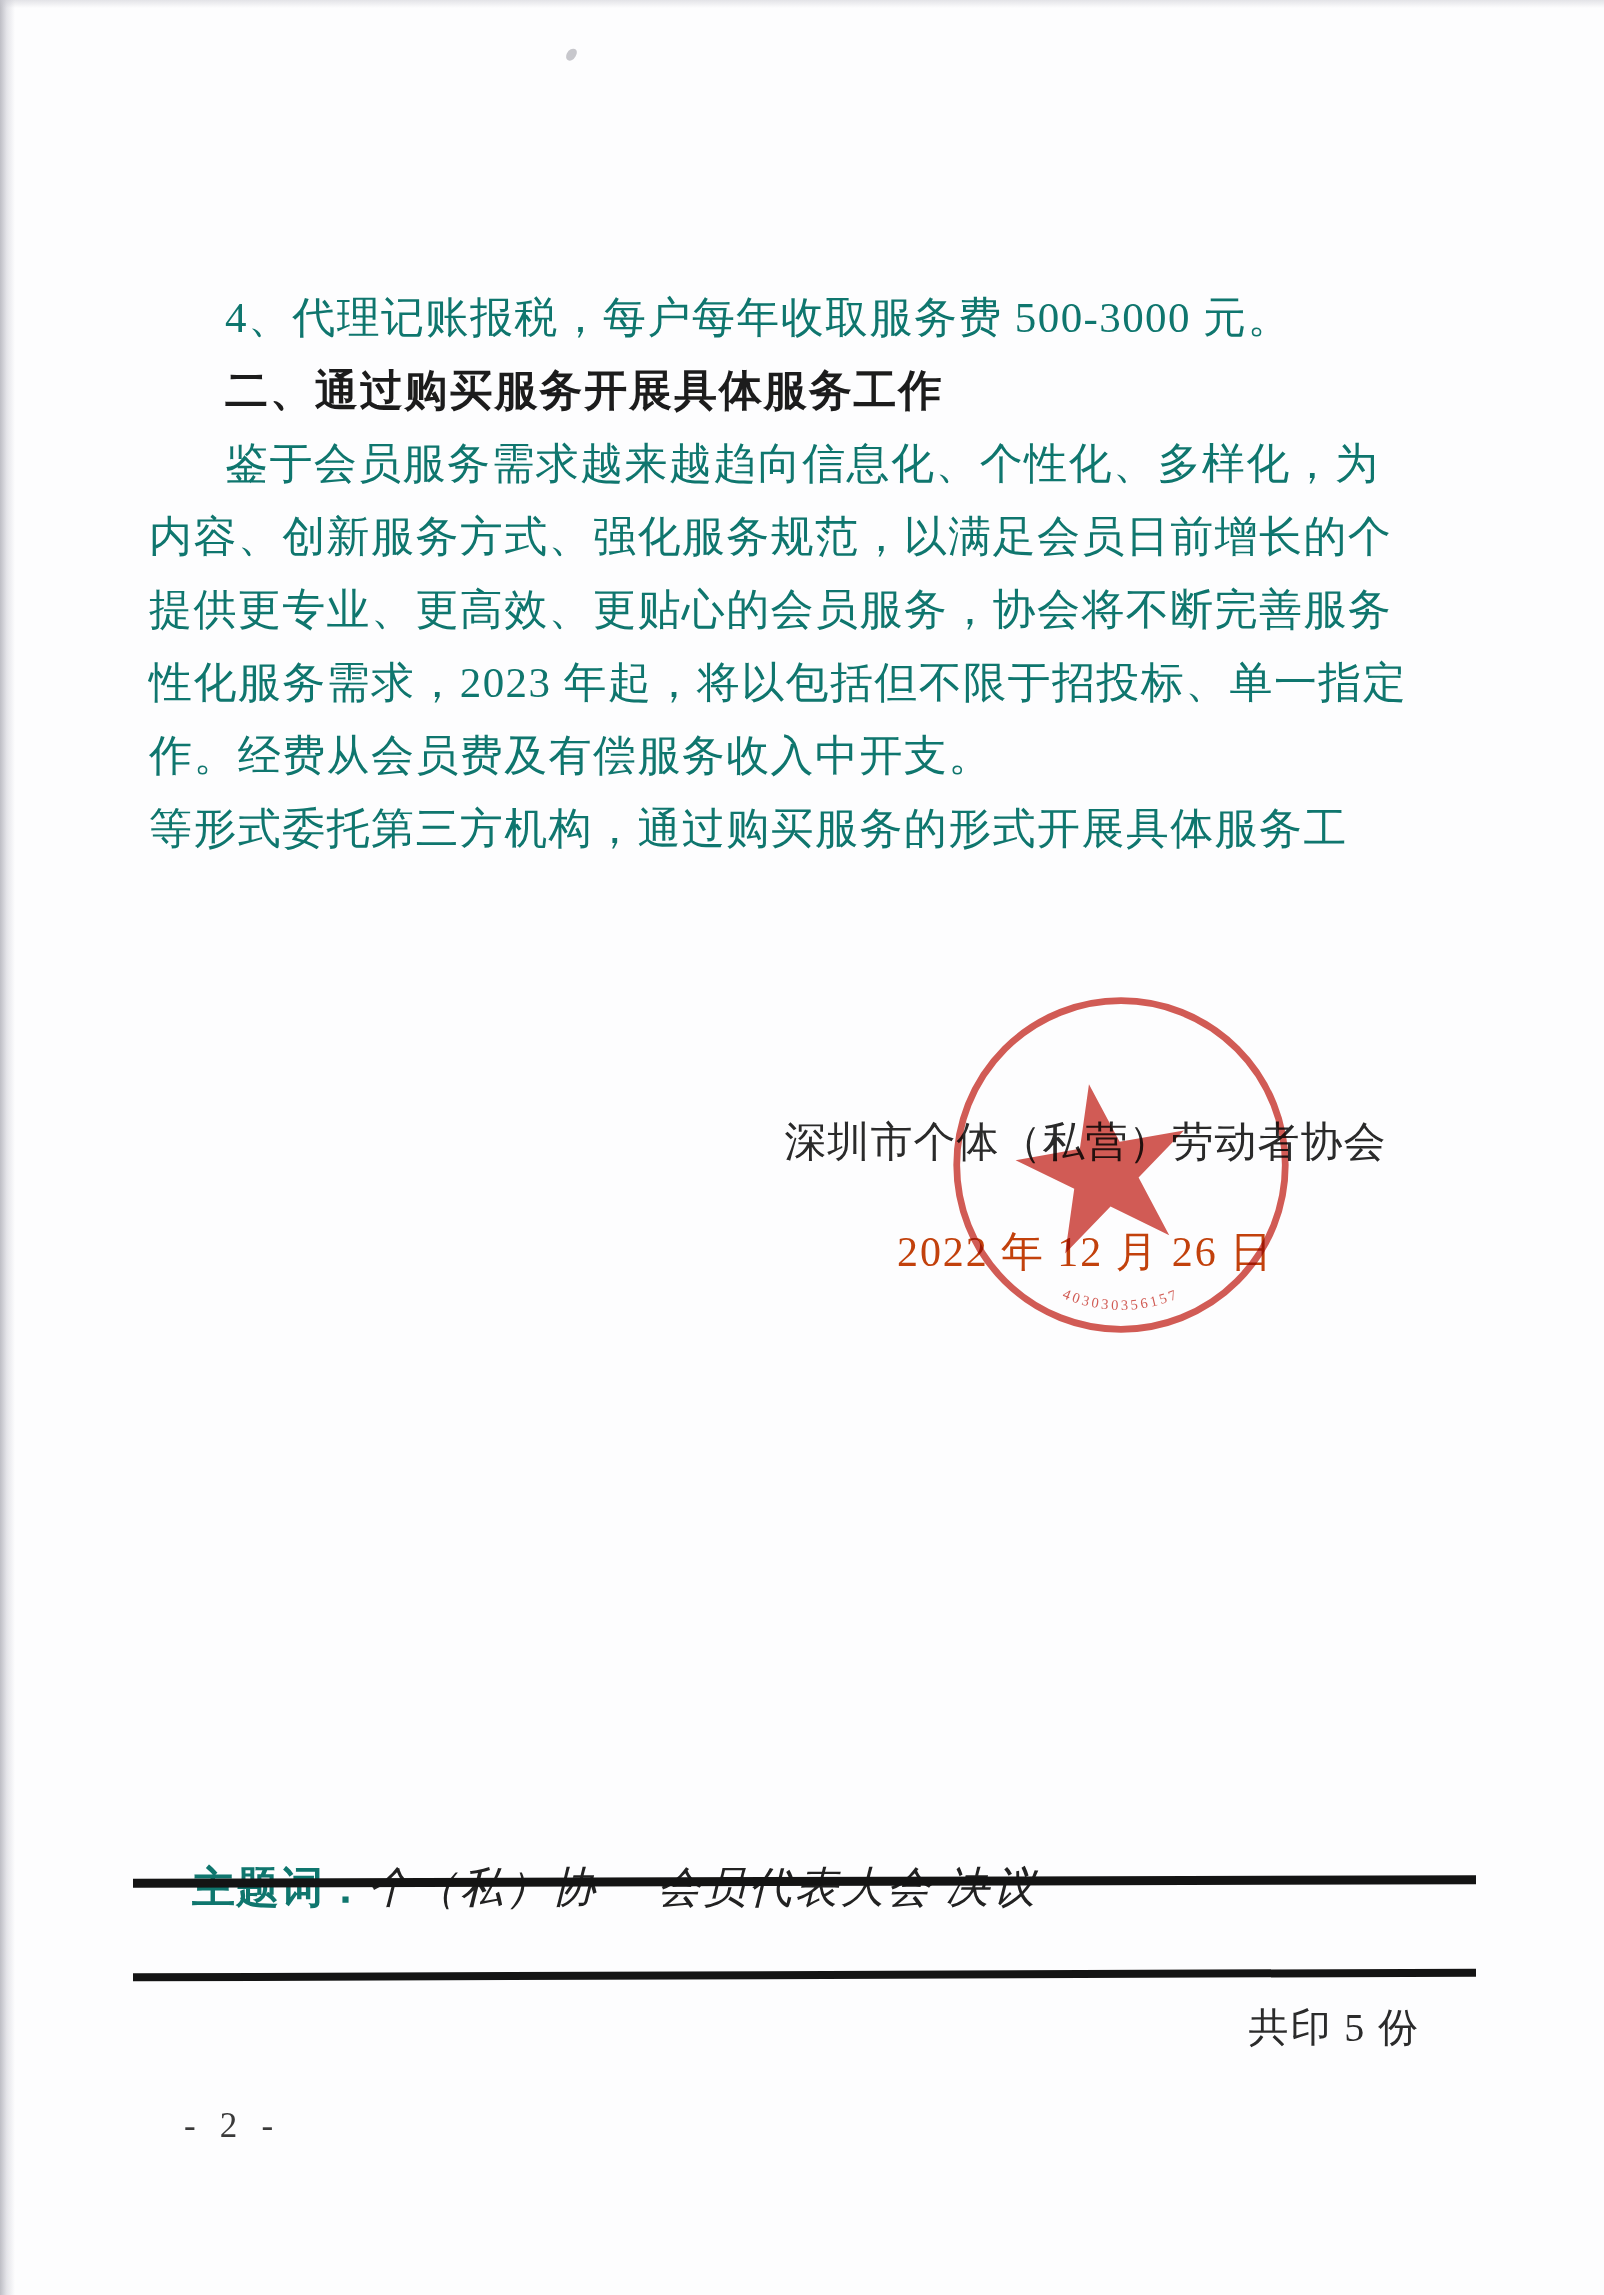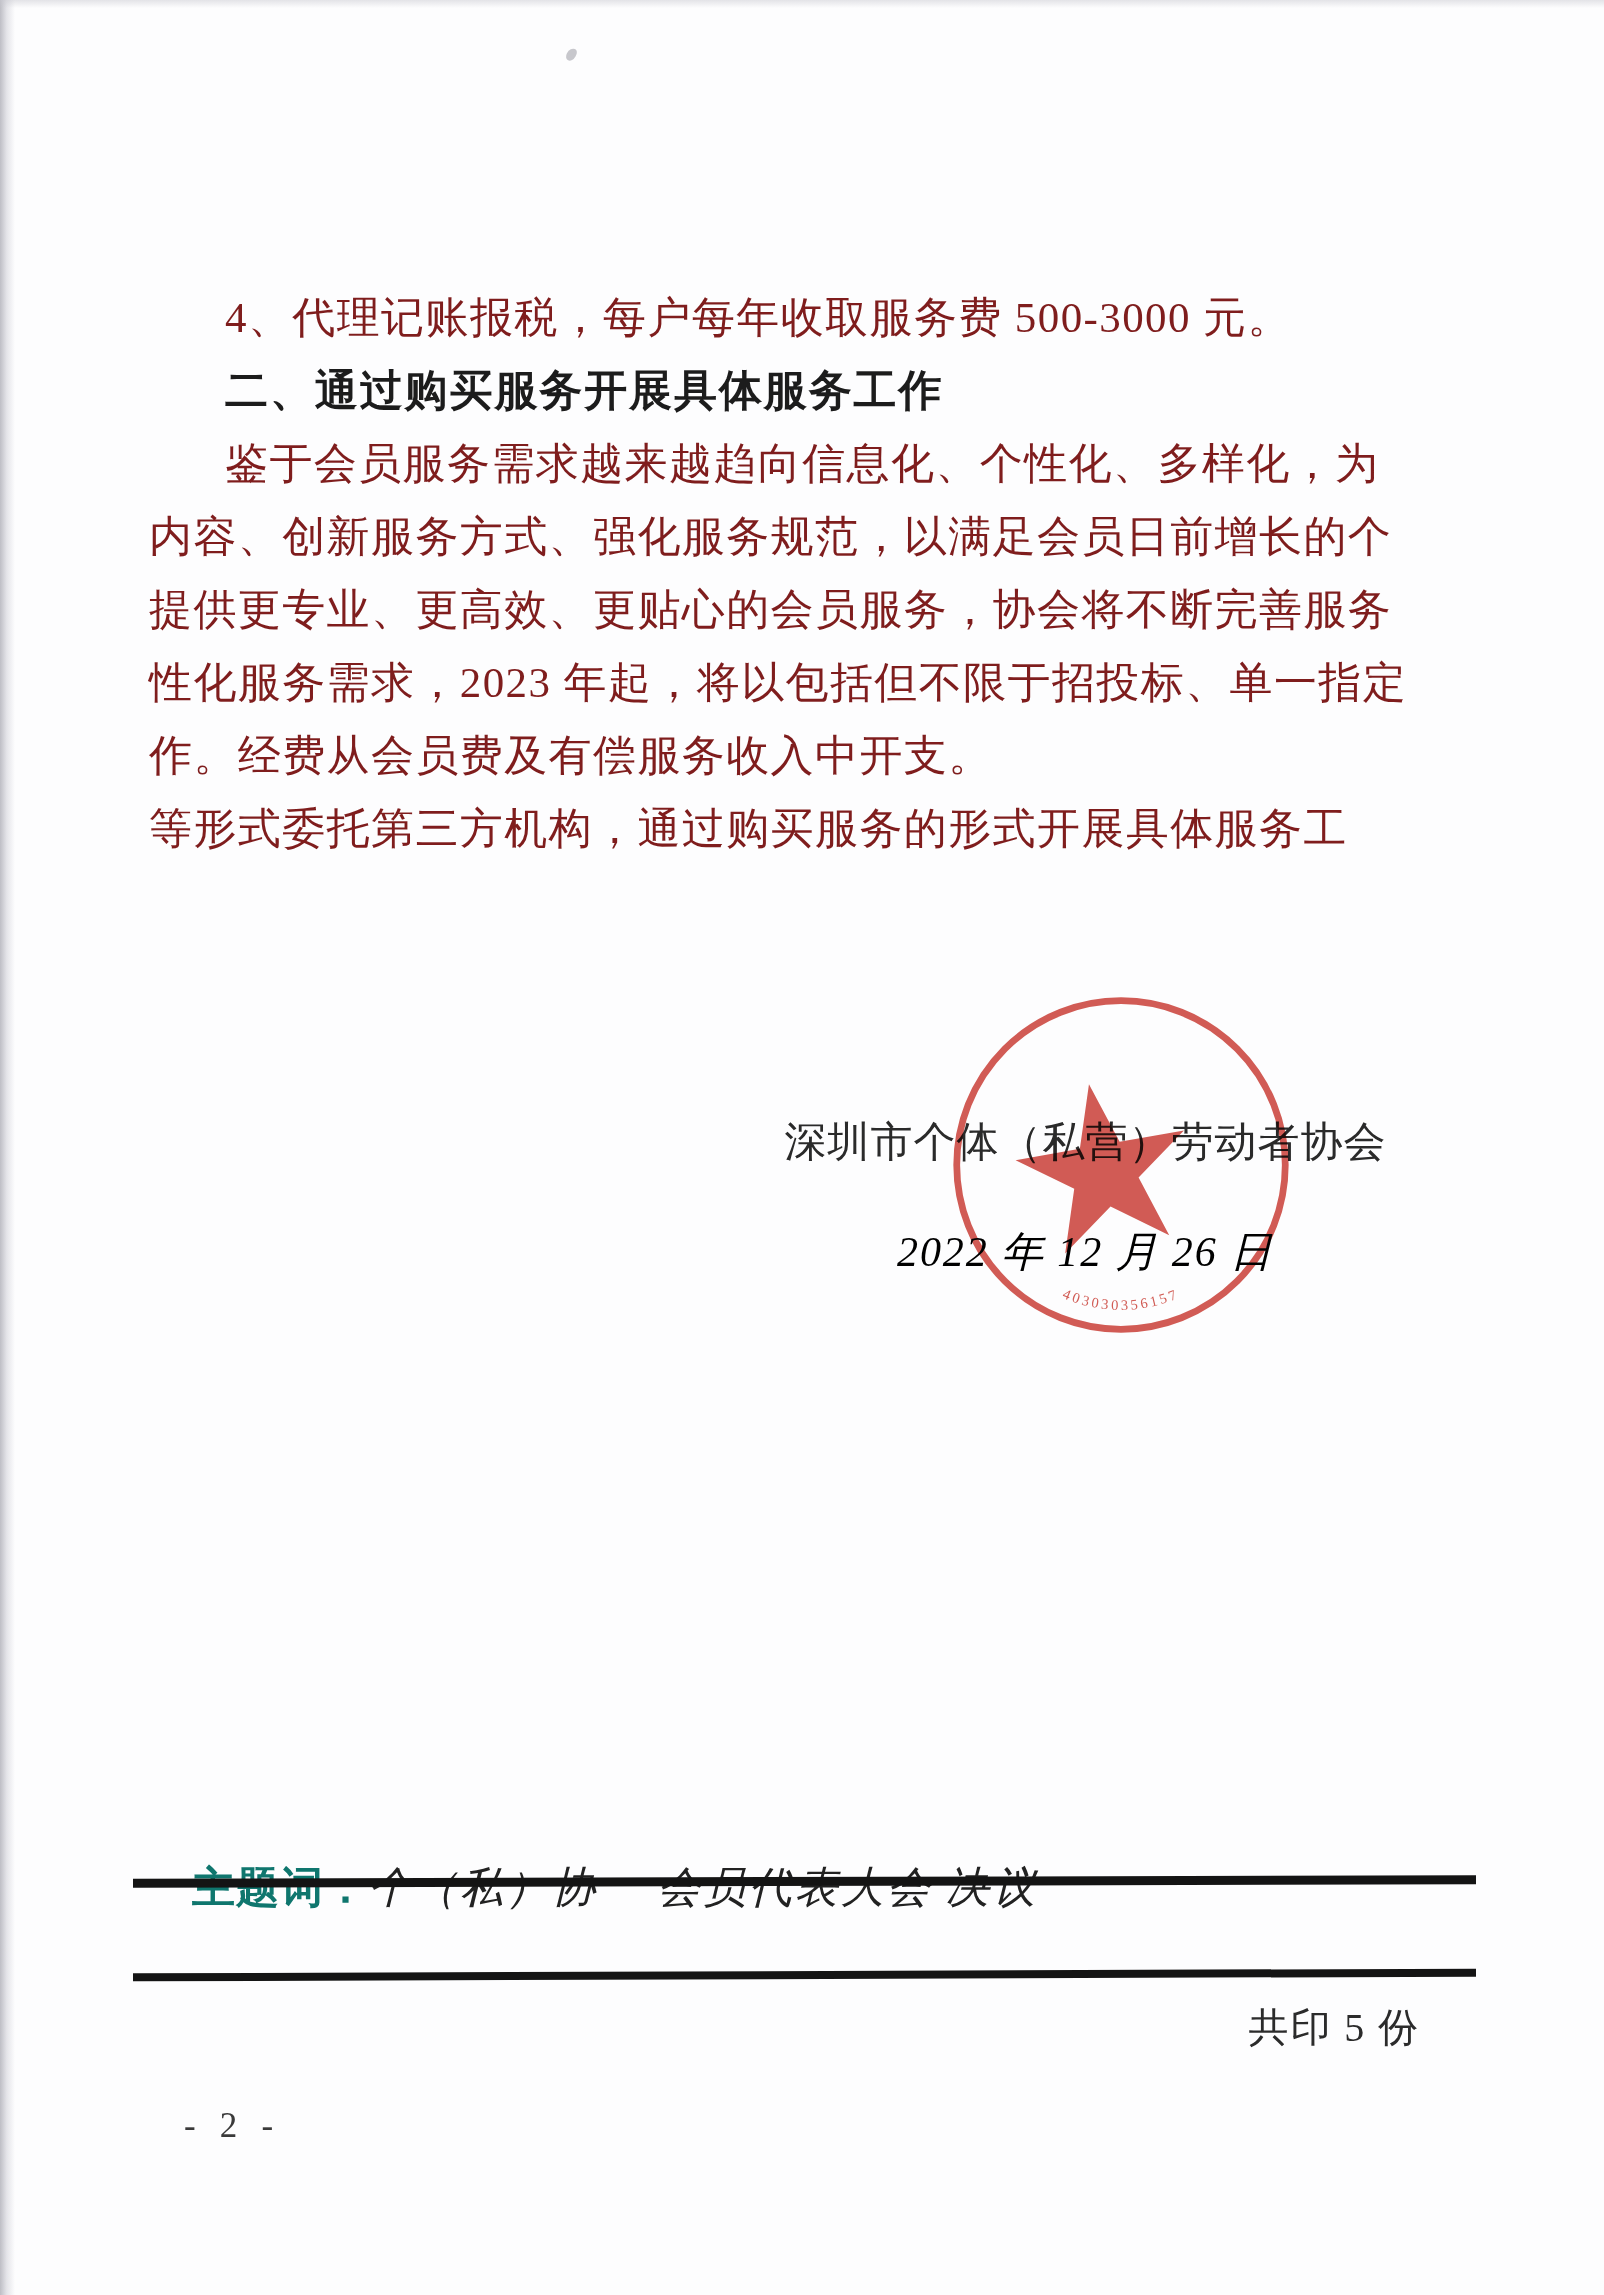--- a/index.html
+++ b/index.html
@@ -26,36 +26,36 @@
     position:absolute;left:567px;top:48px;width:8.6px;height:12.5px;
     border-radius:60% 40% 55% 45%;
     background:#b9b9bf;transform:rotate(28deg);opacity:.8;
   }
   
   .body-text{
     position:absolute;left:149px;top:281px;width:1278px;
   }
   .line{
     font-size:43px;line-height:73px;letter-spacing:1.4px;
-    white-space:nowrap;color:#7f1d1d;
+    white-space:nowrap;color:#0f766e;
   }
   .indent{padding-left:76px;}
   .section-heading{
     font-family:"Liberation Sans","DejaVu Sans",sans-serif;
     font-weight:bold;letter-spacing:1.9px;color:#1c1c1c;
   }
   
   .signature-block{
     position:absolute;left:759px;top:1114px;width:653px;text-align:center;
   }
   .signature-org{
     font-size:42px;letter-spacing:1px;color:#2a2a2a;white-space:nowrap;
   }
   .signature-date{
-    margin-top:54px;font-size:42px;letter-spacing:1.9px;color:#000000;white-space:nowrap;font-style:italic;
+    margin-top:54px;font-size:42px;letter-spacing:1.9px;color:#c2410c;white-space:nowrap;
   }
   
   .stamp{
     position:absolute;left:949px;top:993px;width:344px;height:344px;
     mix-blend-mode:multiply;opacity:.82;filter:blur(0.4px);
     pointer-events:none;
   }
   
   .keywords-row{
     position:absolute;left:149px;top:1804px;width:1326px;

